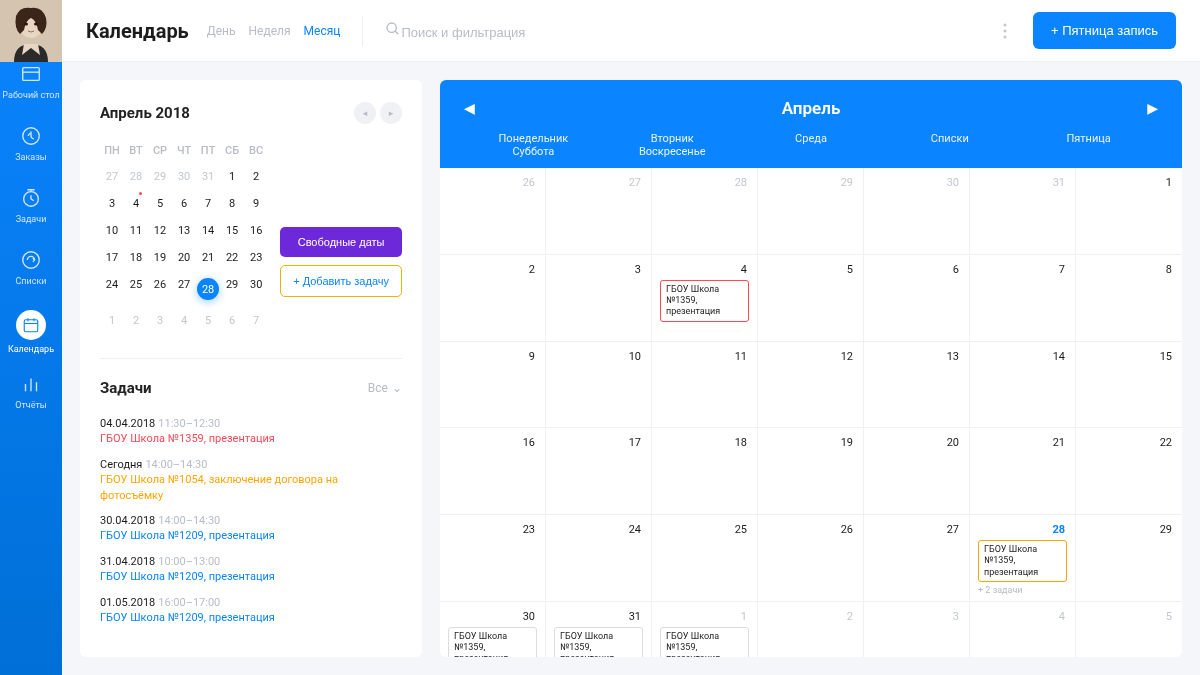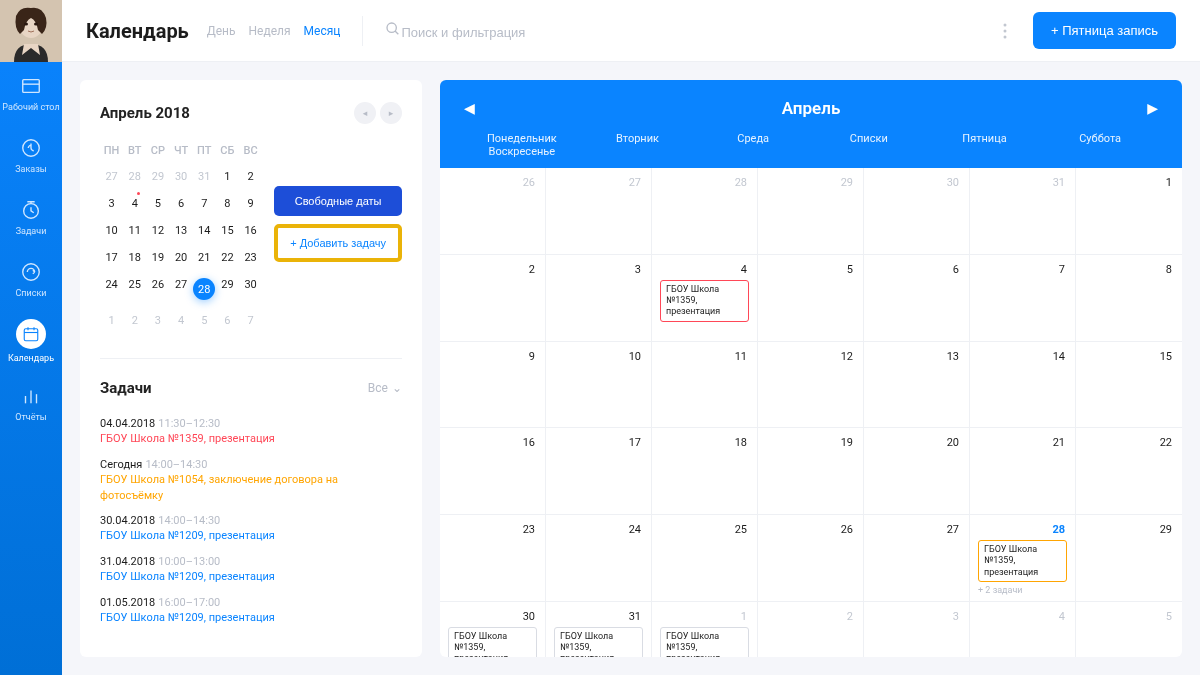--- a/index.html
+++ b/index.html
@@ -3,21 +3,21 @@
 <meta charset="utf-8">
 <style>
 * { margin: 0; padding: 0; box-sizing: border-box; }
 body { font-family: -apple-system, BlinkMacSystemFont, "Segoe UI", Roboto, Arial, sans-serif; background: #f5f6fa; width: 1200px; height: 675px; overflow: hidden; font-size: 13px; color: #222; }
 .app { display: flex; height: 100%; }
 
 
 .sidebar { width: 62px; background: linear-gradient(180deg, #0a84ff 0%, #006fd6 100%); display: flex; flex-direction: column; align-items: center; padding-top: 0; }
 .avatar { width: 62px; height: 62px; background: #8a7560; overflow: hidden; }
 .avatar svg { width: 100%; height: 100%; }
-.nav-item { width: 62px; height: 62px; display: flex; flex-direction: column; align-items: center; justify-content: center; color: #cfe6ff; cursor: pointer; font-size: 9px; gap: 4px; }
+.nav-item { width: 62px; height: 62px; display: flex; flex-direction: column; align-items: center; justify-content: flex-start; color: #cfe6ff; cursor: pointer; font-size: 9px; gap: 4px; }
 .nav-item.active { color: #fff; }
 .nav-item .ico { width: 24px; height: 24px; display: flex; align-items: center; justify-content: center; }
 .nav-item .ico svg { width: 22px; height: 22px; stroke: currentColor; fill: none; stroke-width: 1.5; }
 .nav-item.active .ico svg { stroke: #fff; }
 .nav-item.cal-active .ico { background: #fff; border-radius: 50%; width: 30px; height: 30px; }
 .nav-item.cal-active .ico svg { stroke: #0a84ff; width: 18px; height: 18px; }
 
 
 .main { flex: 1; display: flex; flex-direction: column; }
 .topbar { height: 62px; background: #fff; display: flex; align-items: center; padding: 0 24px; border-bottom: 1px solid #eef0f4; }
@@ -43,22 +43,22 @@
 .mini-cal { display: flex; gap: 12px; }
 .mini-grid { flex: 1; }
 .mini-row { display: grid; grid-template-columns: repeat(7, 1fr); text-align: center; font-size: 11px; }
 .mini-head { color: #b7bcc7; padding: 6px 0; font-weight: 500; }
 .mini-cell { padding: 7px 0; color: #1c1c1c; cursor: pointer; position: relative; }
 .mini-cell.faded { color: #c2c7d0; }
 .mini-cell.dot::after { content: ''; position: absolute; top: 2px; right: 6px; width: 3px; height: 3px; background: #ff4757; border-radius: 50%; }
 .mini-cell.today span { background: #0a84ff; color: #fff; width: 22px; height: 22px; border-radius: 50%; display: inline-flex; align-items: center; justify-content: center; box-shadow: 0 2px 8px rgba(10,132,255,.4); }
 .mini-actions { display: flex; flex-direction: column; gap: 8px; margin-top: 48px; }
 .btn-sm { border: none; border-radius: 5px; padding: 9px 12px; font-size: 11px; cursor: pointer; white-space: nowrap; }
-.btn-blue { background: #1d4ed8; color: #fff; }
-.btn-outline { background: #fff; color: #0a84ff; border: 4px solid #eab308; }
+.btn-blue { background: #6d28d9; color: #fff; margin-top: 41px; }
+.btn-outline { background: #fff; color: #0a84ff; border: 1px solid #eab308; }
 
 .tasks-section { margin-top: 24px; padding-top: 20px; border-top: 1px solid #eef0f4; }
 .tasks-header { display: flex; align-items: center; margin-bottom: 14px; }
 .tasks-header h3 { font-size: 15px; font-weight: 700; flex: 1; }
 .tasks-filter { color: #b7bcc7; font-size: 12px; display: flex; align-items: center; gap: 4px; cursor: pointer; }
 .task-row { display: flex; padding: 5px 0; font-size: 11px; line-height: 1.4; flex-direction: column; }
 .task-meta { width: 150px; }
 .task-date { color: #1c1c1c; }
 .task-time { color: #b7bcc7; margin-left: 3px; }
 .task-title { flex: 1; }
@@ -66,21 +66,21 @@
 .task-title.orange { color: #ffa502; }
 .task-title.blue { color: #0a84ff; }
 
 
 .large-cal { flex: 1; display: flex; flex-direction: column; border-radius: 6px; overflow: hidden; background: #fff; }
 .lc-header { background: #0a84ff; color: #fff; padding: 18px 24px 0; }
 .lc-header-top { display: flex; align-items: center; position: relative; padding-bottom: 14px; }
 .lc-header-top h2 { font-size: 17px; font-weight: 600; width: 100%; text-align: center; }
 .lc-prev, .lc-next { position: absolute; color: #fff; cursor: pointer; font-size: 14px; }
 .lc-prev { left: 0; } .lc-next { right: 0; }
-.lc-days { display: grid; grid-template-columns: repeat(6, 1fr); text-align: center; font-size: 11px; padding-bottom: 10px; }
+.lc-days { display: grid; grid-template-columns: repeat(5, 1fr); text-align: center; font-size: 11px; padding-bottom: 10px; }
 .lc-days > div { opacity: .9; }
 .lc-grid { flex: 1; display: grid; grid-template-columns: repeat(7, 1fr); grid-template-rows: repeat(6, 1fr); }
 .lc-cell { border-right: 1px solid #eef0f4; border-bottom: 1px solid #eef0f4; padding: 6px 8px; position: relative; overflow: hidden; }
 .lc-cell:nth-child(7n) { border-right: none; }
 .lc-date { font-size: 11px; color: #1c1c1c; text-align: right; padding: 2px 2px 4px; }
 .lc-date.faded { color: #c2c7d0; }
 .lc-date.today { color: #0a84ff; font-weight: 700; }
 .lc-event { font-size: 9px; line-height: 1.25; padding: 3px 5px; border-radius: 3px; border: 1px solid; margin-bottom: 3px; background: #fff; cursor: pointer; }
 .lc-event.red { border-color: #ff4757; color: #1c1c1c; }
 .lc-event.orange { border-color: #ffa502; color: #1c1c1c; }

